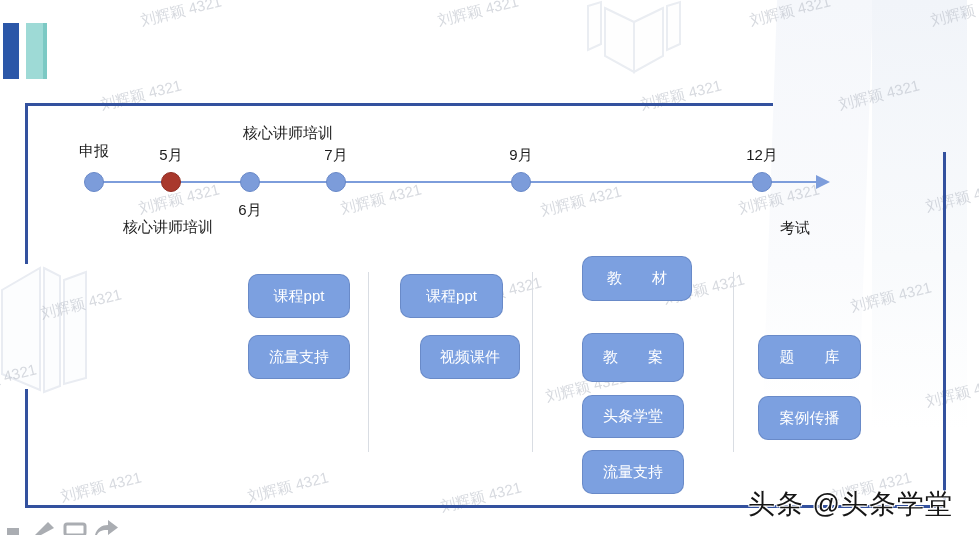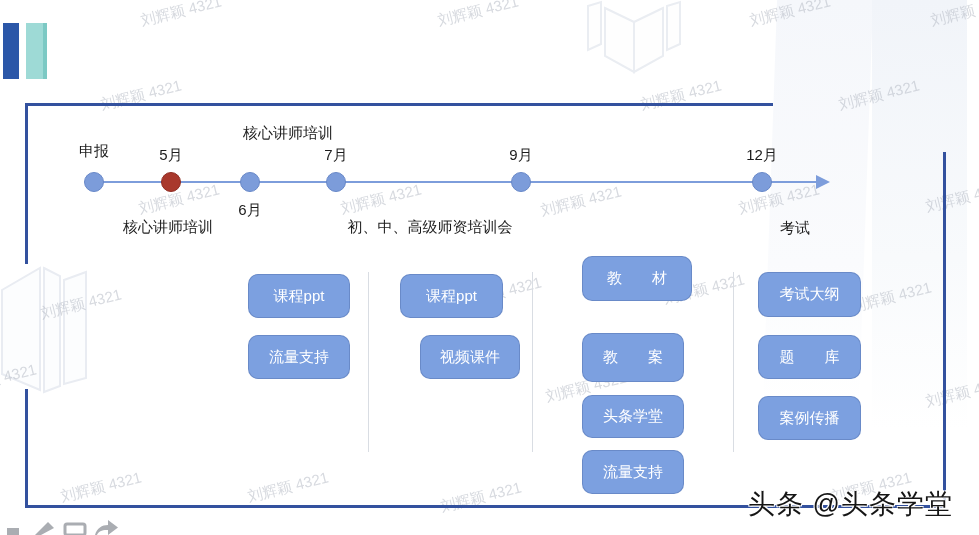--- a/index.html
+++ b/index.html
@@ -132,39 +132,37 @@
   <div class="tl-label" style="left:70px;top:142px;width:48px">申报</div>
   <div class="tl-label" style="left:146px;top:146px;width:50px">5月</div>
   <div class="tl-label" style="left:225px;top:201px;width:50px">6月</div>
   <div class="tl-label" style="left:311px;top:146px;width:50px">7月</div>
   <div class="tl-label" style="left:496px;top:146px;width:50px">9月</div>
   <div class="tl-label" style="left:732px;top:146px;width:60px">12月</div>
 
   <div class="tl-label" style="left:218px;top:124px;width:140px">核心讲师培训</div>
 
   <div class="tl-label" style="left:88px;top:218px;width:160px">核心讲师培训</div>
-  <div class="tl-label" style="left:330px;top:218px;width:200px">初、中、高级师资培训会</div>
   <div class="tl-label" style="left:765px;top:219px;width:60px">考试</div>
 
   <div class="divider" style="left:368px"></div>
   <div class="divider" style="left:532px"></div>
   <div class="divider" style="left:733px"></div>
 
   <div class="res-btn" style="left:248px;top:274px;width:102px;height:44px">课程ppt</div>
   <div class="res-btn" style="left:248px;top:335px;width:102px;height:44px">流量支持</div>
 
   <div class="res-btn" style="left:400px;top:274px;width:103px;height:44px">课程ppt</div>
   <div class="res-btn" style="left:420px;top:335px;width:100px;height:44px">视频课件</div>
 
   <div class="res-btn" style="left:582px;top:256px;width:110px;height:45px">教　　材</div>
   <div class="res-btn" style="left:582px;top:333px;width:102px;height:49px">教　　案</div>
   <div class="res-btn" style="left:582px;top:395px;width:102px;height:43px">头条学堂</div>
   <div class="res-btn" style="left:582px;top:450px;width:102px;height:44px">流量支持</div>
 
-  <div class="res-btn" style="left:758px;top:272px;width:103px;height:45px">考试大纲</div>
   <div class="res-btn" style="left:758px;top:396px;width:103px;height:44px">案例传播</div>
   <div class="res-btn" style="left:758px;top:335px;width:103px;height:44px">题　　库</div>
 
   <div class="byline">头条 @头条学堂</div>
 
   <svg class="tools" width="118" height="16" viewBox="0 0 118 16">
     <g fill="#AAADB2">
       <path d="M2,9 L14,9 L14,16 L2,16 Z"></path>
       <path d="M30,16 L43,3 L49,9 L36,16 Z"></path>
       <rect x="60" y="5" width="20" height="11" rx="2" fill="none" stroke="#AAADB2" stroke-width="3"></rect>

